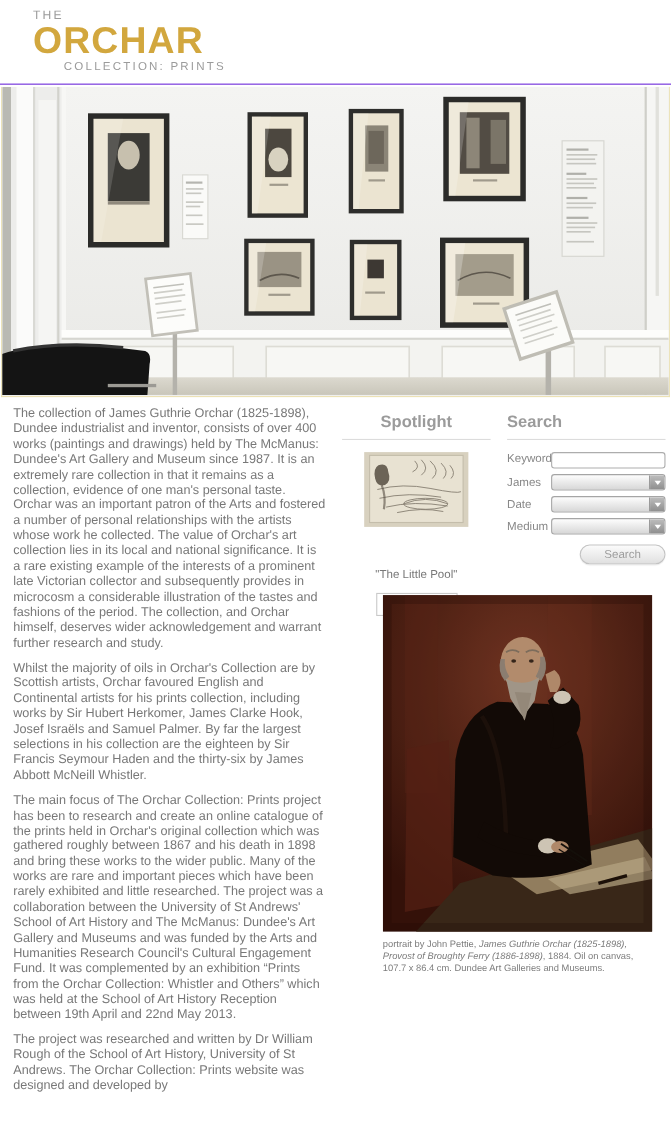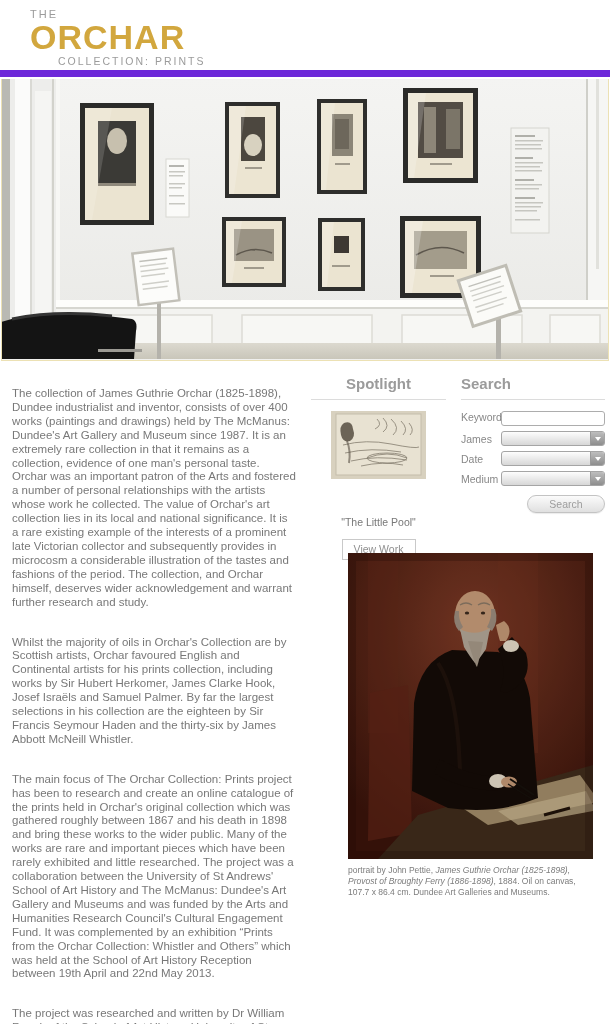--- a/index.html
+++ b/index.html
@@ -2,53 +2,53 @@
 <html><head>
 <meta charset="utf-8">
 <style>
   * { margin:0; padding:0; box-sizing:border-box; }
   html,body { background:#fff; }
   body {
     width:610px; height:1024px; overflow:hidden; position:relative;
     font-family:"Liberation Sans", sans-serif; -webkit-font-smoothing:antialiased;
   }
   
-  .header { position:relative; height:77px; border-bottom:7px solid #6d28d9; }
+  .header { position:relative; height:77px; border-bottom:1px solid #6d28d9; }
   .logo { position:absolute; left:30px; top:8px; }
   .logo-the { font-size:11px; letter-spacing:2px; color:#9b9b9b; display:block; }
   .logo-name { font-size:34px; font-weight:bold; color:#d2a73e; letter-spacing:1px; line-height:34px; display:block; }
   .logo-sub { font-size:10.5px; letter-spacing:2px; color:#9b9b9b; display:block; margin-left:28px; margin-top:1px; }
   .nav { position:absolute; right:10px; bottom:8px; display:flex; gap:24px; }
   .nav a { font-size:11.5px; color:#7f7f7f; text-decoration:none; cursor:pointer; }
   
   .hero { margin:2px 1px 0 1px; border:1px solid #ece1b4; border-top:none; height:282px; overflow:hidden; background:#f0f0ee; }
   .hero svg { display:block; }
   
   .content { position:relative; height:660px; }
   .col-heading { font-size:15px; font-weight:bold; color:#9b9b9b; padding:14px 0 7px 0; border-bottom:1px solid #dcdcdc; }
   .main-col { position:absolute; left:12px; top:0; width:285px; }
-  .main-col p { font-size:11.5px; line-height:1.21; color:#787878; margin-top:26px; }
+  .main-col p { font-size:11.5px; line-height:1.21; color:#787878; margin-top:9px; }
   
   .spot-col { position:absolute; left:311px; top:0; width:135px; text-align:center; }
   .spot-col .col-heading { text-align:center; }
   .spot-img { margin:11px auto 0 auto; width:95px; height:68px; display:block; }
   .spot-caption { font-size:10.5px; color:#787878; margin-top:37px; }
   .spot-btn { margin:11px auto 0 auto; width:74px; height:21px; line-height:19px; border:1px solid #c9c9c9; background:#fff; font-size:10.5px; color:#8f8f8f; cursor:pointer; }
   
   .search-col { position:absolute; left:461px; top:0; width:144px; }
   .s-row { display:flex; align-items:center; margin-top:5px; }
   .s-row .lbl { width:40px; font-size:10.5px; color:#888; flex:0 0 40px; }
   .s-row .ctl { flex:1; }
   .txt-input { width:100%; height:15px; border:1px solid #adadad; border-radius:3px; background:#fff; font-size:10px; padding:0 3px; outline:none; }
   .dd { position:relative; height:15px; border:1px solid #a5a5a5; border-radius:3px; background:linear-gradient(#fdfdfd,#d7d7d7); cursor:pointer; }
   .dd-btn { position:absolute; right:0; top:0; bottom:0; width:14px; border-radius:0 2px 2px 0; background:linear-gradient(#bdbdbd,#8e8e8e); border-left:1px solid #9a9a9a; }
   .dd-arrow { position:absolute; left:3.5px; top:5px; width:0; height:0; border-left:3.5px solid transparent; border-right:3.5px solid transparent; border-top:4.5px solid #fff; }
   .search-btn { margin-top:9px; margin-left:auto; width:78px; height:18px; border:1px solid #c3c3c3; border-radius:9px; background:linear-gradient(#fbfbfb,#e0e0e0); font-size:10.5px; color:#9d9d9d; text-align:center; line-height:16px; cursor:pointer; box-shadow:0 1px 1px rgba(0,0,0,.08); }
   
-  .portrait-block { position:absolute; left:348px; top:192px; width:250px; }
+  .portrait-block { position:absolute; left:348px; top:180px; width:250px; }
   .portrait-img { width:245px; height:306px; display:block; }
   .portrait-caption { margin-top:6px; font-size:8.5px; line-height:1.3; color:#7c7c7c; }
   .portrait-caption i { font-style:italic; }
 </style>
 </head>
 <body>
 
 <div class="header">
   <div class="logo">
     <span class="logo-the">THE</span>

